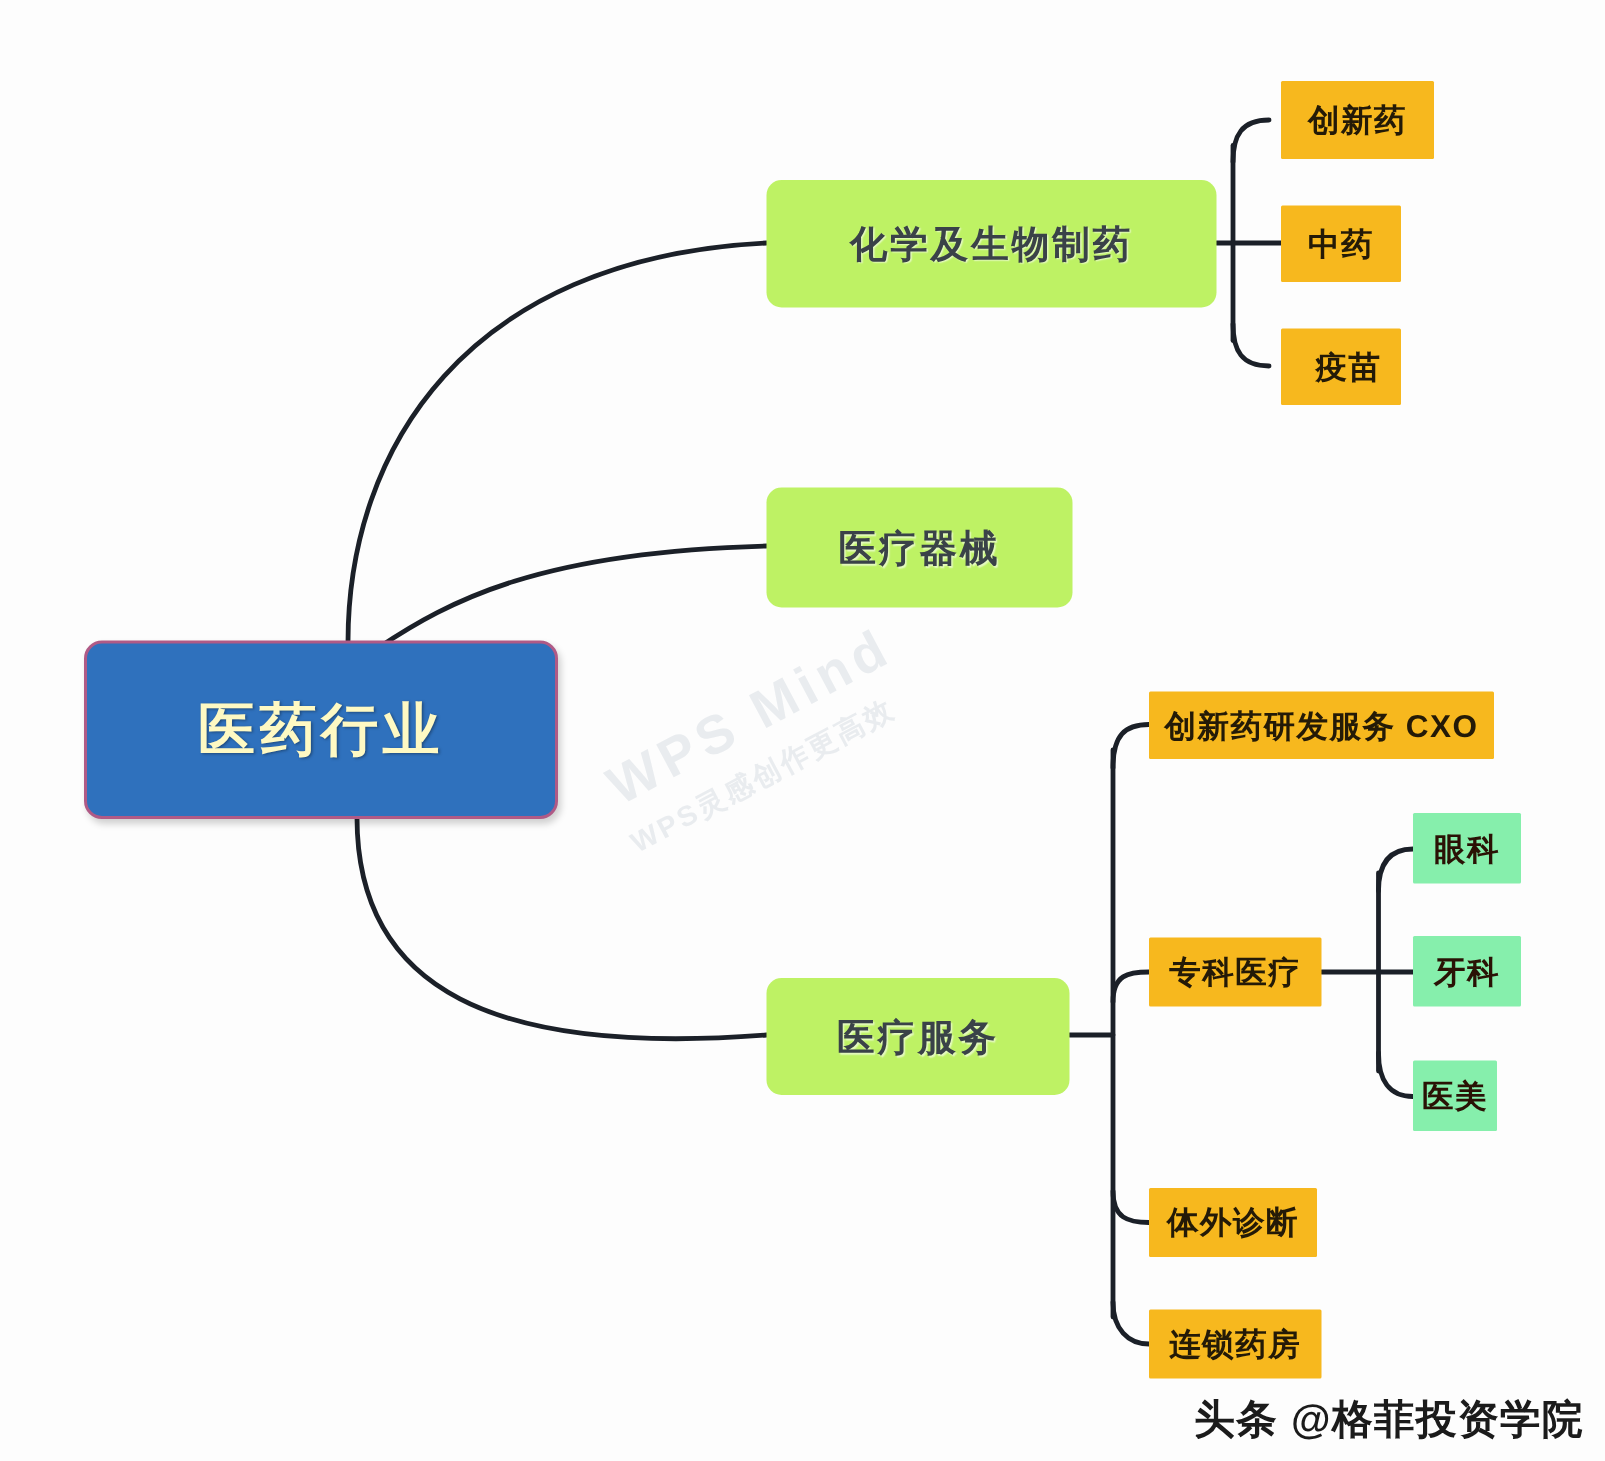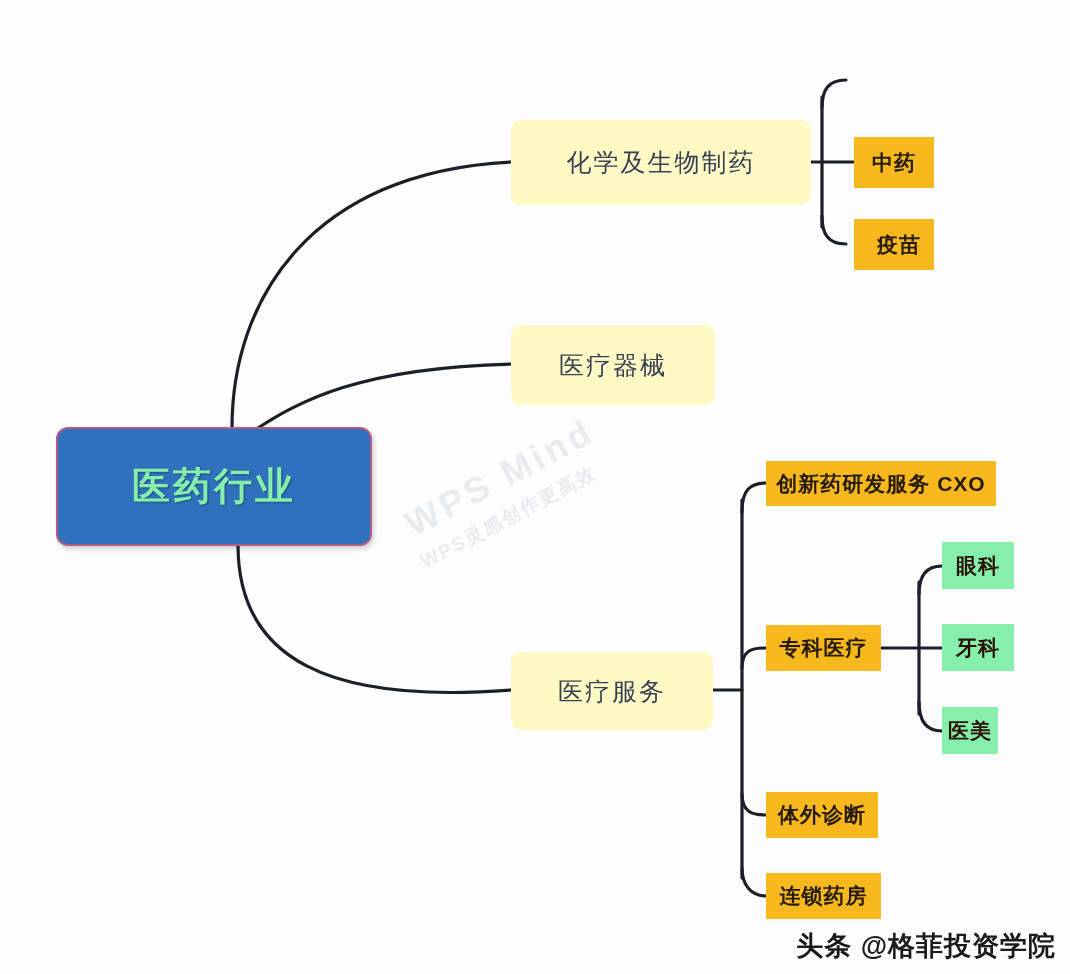--- a/index.html
+++ b/index.html
@@ -33,35 +33,35 @@
     justify-content: center;
     white-space: nowrap;
     letter-spacing: 0.5px;
   }
 
   
   .node-root {
     background: #2f71bd;
     border: 2px solid #b05a86;
     border-radius: 12px;
-    color: #86efac;
+    color: #fef9c3;
     font-size: 38px;
     font-weight: bold;
     text-shadow: 1px 1px 2px rgba(0,0,0,0.35);
     letter-spacing: 3px;
     box-shadow: 2px 3px 5px rgba(0,0,0,0.18);
   }
 
   
   .node-l1 {
-    background: #fef9c3;
+    background: #bef264;
     border-radius: 10px;
     color: #3a4248;
     font-size: 25px;
-    font-weight: normal;
+    font-weight: bold;
     letter-spacing: 2px;
     text-shadow: 1px 1px 1px rgba(255,255,255,0.6);
   }
 
   
   .node-l2 {
     background: #f7b81e;
     color: #241a07;
     font-size: 21px;
     font-weight: bold;
@@ -154,20 +154,21 @@
   <div class="watermark wm-sub">WPS灵感创作更高效</div>
 
   <div class="node node-root" style="left:56px; top:427px; width:316px; height:119px;">医药行业</div>
 
   <div class="node node-l1" style="left:511px; top:120px; width:300px; height:85px;">化学及生物制药</div>
 
   <div class="node node-l1" style="left:511px; top:325px; width:204px; height:80px;">医疗器械</div>
 
   <div class="node node-l1" style="left:511px; top:652px; width:202px; height:78px;">医疗服务</div>
 
+  <div class="node node-l2" style="left:854px; top:54px; width:102px; height:52px;">创新药</div>
 
   <div class="node node-l2" style="left:854px; top:137px; width:80px; height:51px;">中药</div>
 
   <div class="node node-l2" style="left:854px; top:219px; width:80px; height:51px;padding-left:10px;">疫苗</div>
 
   <div class="node node-l2" style="left:766px; top:461px; width:230px; height:45px;text-align:center;">创新药研发服务 CXO</div>
 
   <div class="node node-l2" style="left:766px; top:625px; width:115px; height:46px;">专科医疗</div>
 
   <div class="node node-l2" style="left:766px; top:792px; width:112px; height:46px;">体外诊断</div>

